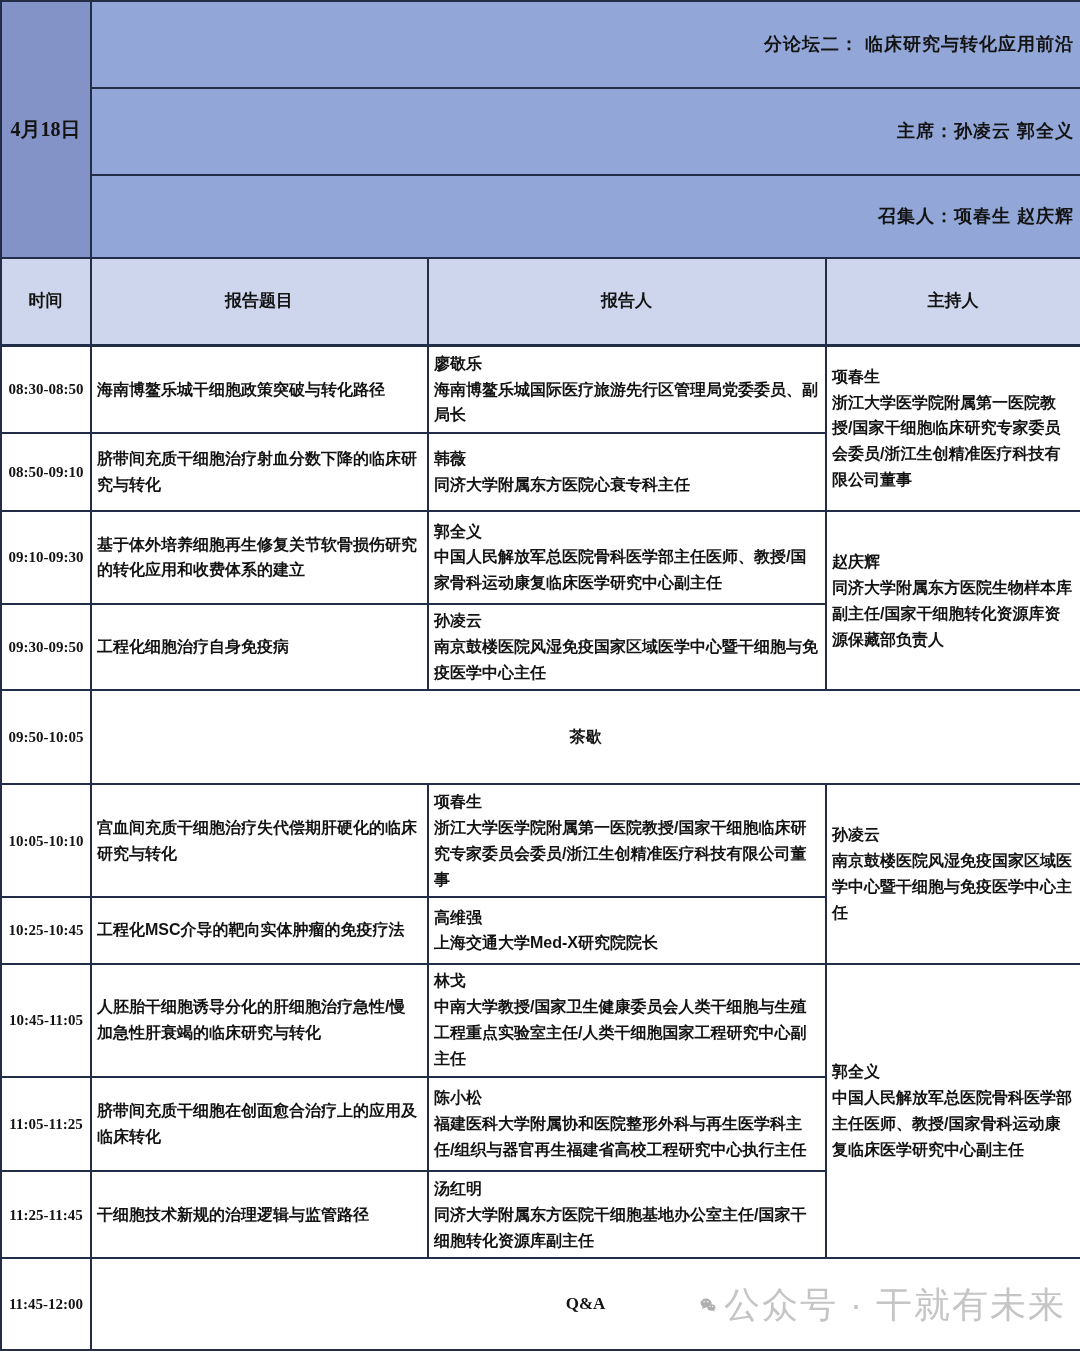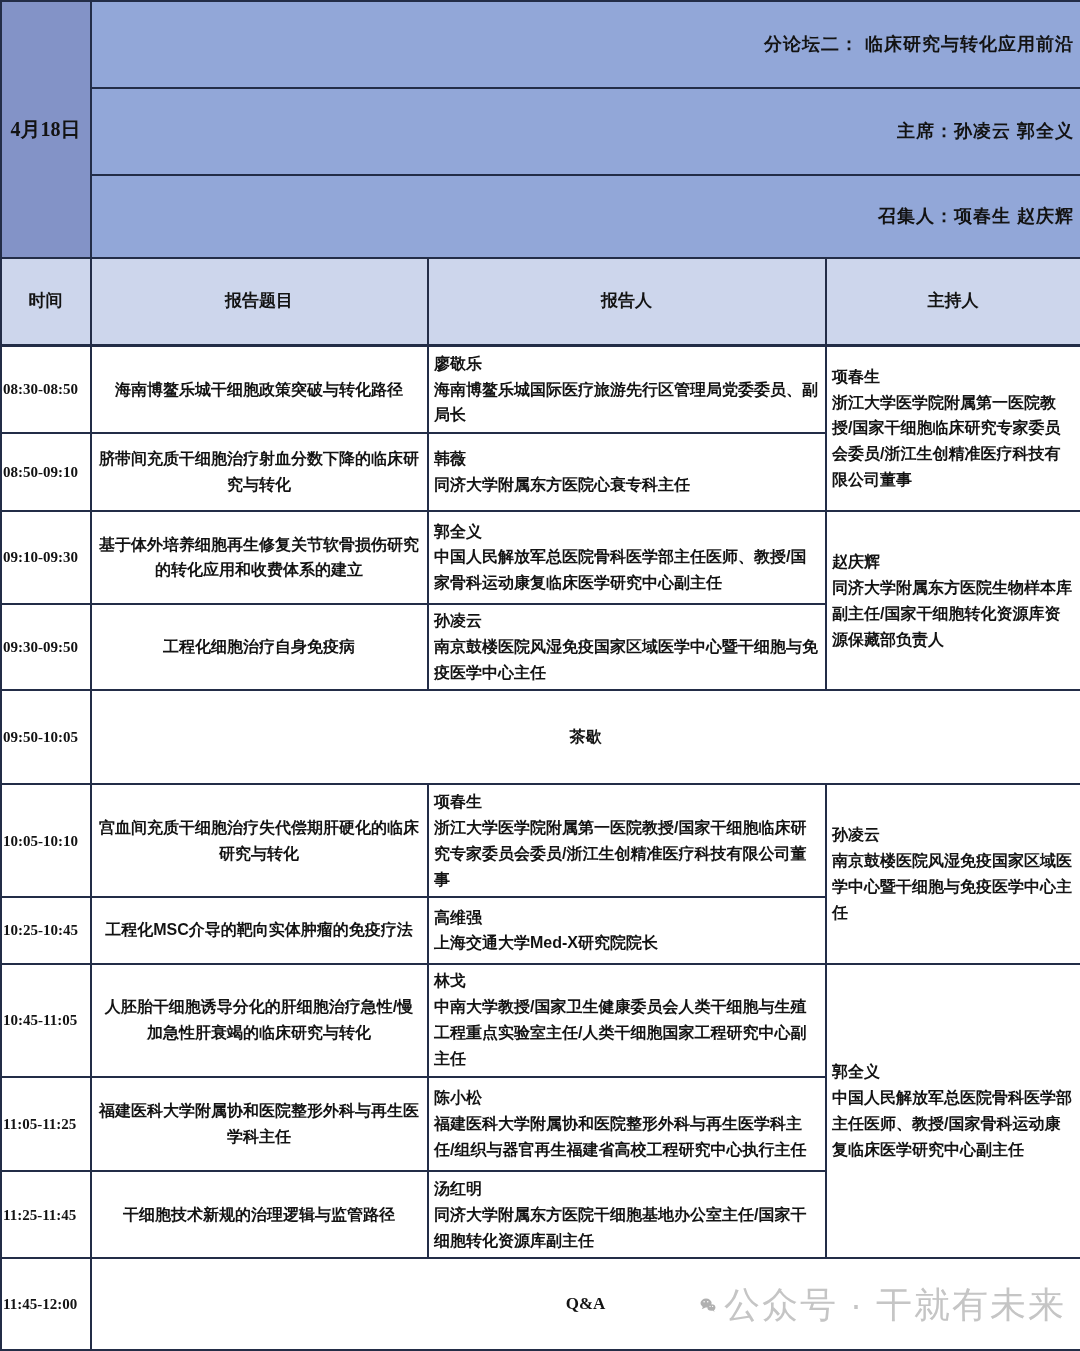--- a/index.html
+++ b/index.html
@@ -48,24 +48,25 @@
   .colhead td{
     background:var(--colhead-bg);
     text-align:center;
     font-size:17px;
     border-bottom-width:3px;
   }
   
   td.time-cell{
     font-family:"Liberation Serif",serif;
     font-size:15px;
+    text-align:center;
     padding:2px 1px;
     letter-spacing:0;
   }
-  td.title-cell{text-align:center;}
+  td.title-cell{text-align:left;}
   td.speaker-cell{text-align:left;}
   td.host-cell{text-align:left;}
   td.break-cell{text-align:center;}
   td.qa-cell{
     text-align:center;
     font-family:"Liberation Serif",serif;
     font-size:17px;
   }
   
   .watermark{
@@ -193,21 +194,21 @@
       <div>中南大学教授/国家卫生健康委员会人类干细胞与生殖工程重点实验室主任/人类干细胞国家工程研究中心副主任</div>
     </td>
     <td class="host-cell" rowspan="3">
       <div>郭全义</div>
       <div>中国人民解放军总医院骨科医学部主任医师、教授/国家骨科运动康复临床医学研究中心副主任</div>
     </td>
   </tr>
 
   <tr style="height:94px">
     <td class="time-cell">11:05-11:25</td>
-    <td class="title-cell">福建医科大学附属协和医院整形外科与再生医学科主任</td>
+    <td class="title-cell">脐带间充质干细胞在创面愈合治疗上的应用及临床转化</td>
     <td class="speaker-cell">
       <div>陈小松</div>
       <div>福建医科大学附属协和医院整形外科与再生医学科主任/组织与器官再生福建省高校工程研究中心执行主任</div>
     </td>
   </tr>
 
   <tr style="height:83px">
     <td class="time-cell">11:25-11:45</td>
     <td class="title-cell">干细胞技术新规的治理逻辑与监管路径</td>
     <td class="speaker-cell">

